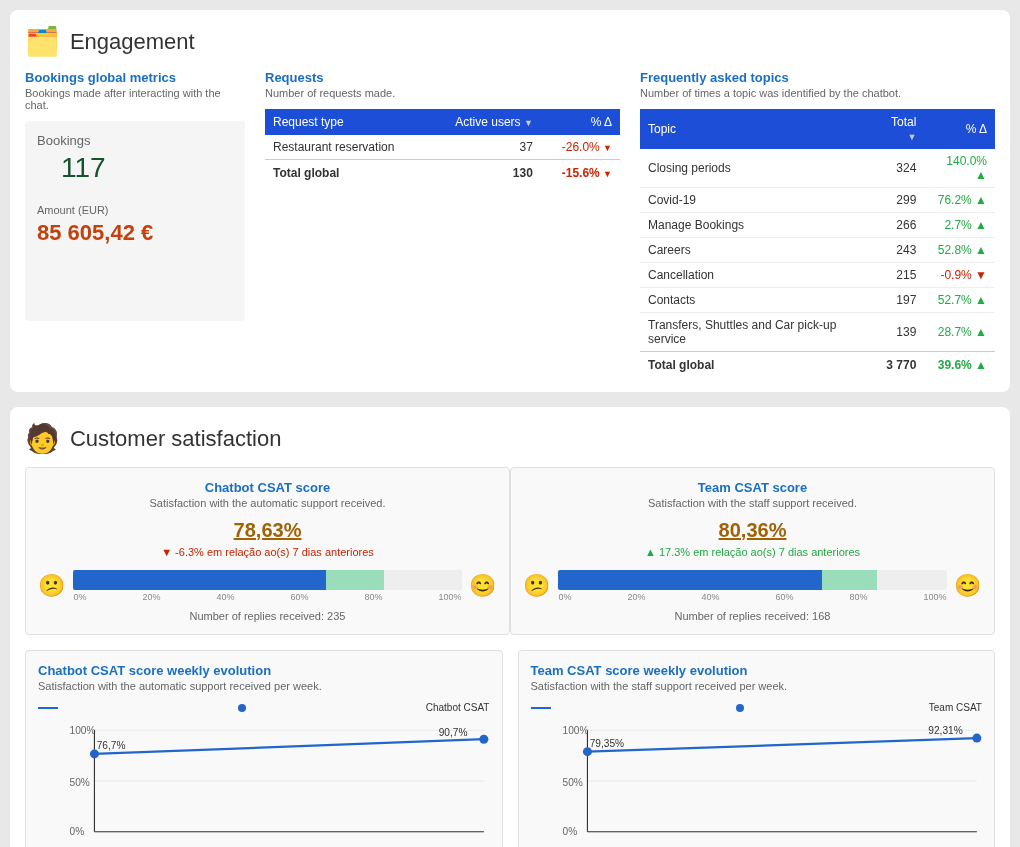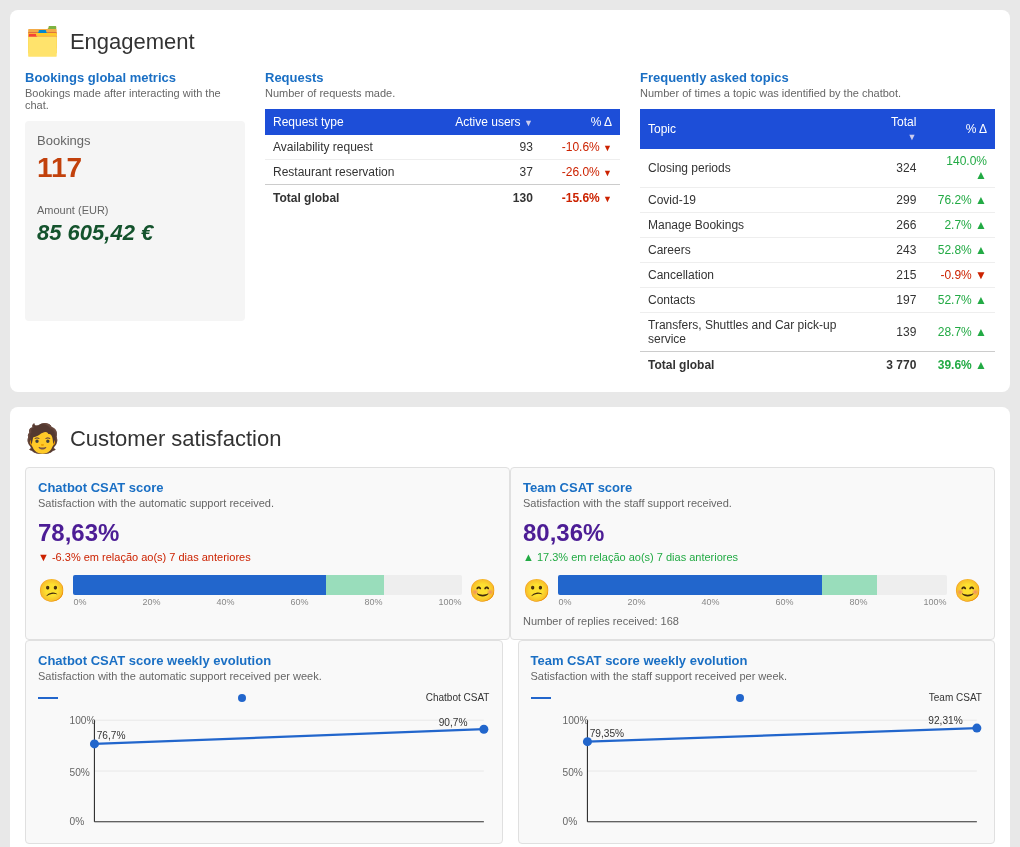--- a/index.html
+++ b/index.html
@@ -53,34 +53,34 @@
       padding: 12px;
       min-height: 200px;
     }
     .bookings-label {
       font-size: 13px;
       color: #666;
       margin-bottom: 4px;
     }
     .bookings-value {
       font-size: 28px;
-      font-weight: bold;
-      color: #c2410c;
+      font-weight: normal;
+      color: #14532d;
       margin-bottom: 20px;
+      margin-left: 24px;
     }
     .amount-label {
       font-size: 11px;
       color: #666;
       margin-bottom: 4px;
     }
     .amount-value {
       font-size: 22px;
       font-weight: bold;
-      color: #14532d;
-      font-style: italic;
+      color: #c2410c;
     }
     table {
       width: 100%;
       border-collapse: collapse;
       font-size: 12px;
     }
     table thead tr {
       background: #1d4ed8;
       color: #fff;
     }
@@ -111,32 +111,35 @@
     }
     .red { color: #cc2200; }
     .green { color: #22aa44; }
     .arrow-down::after { content: ' ▼'; font-size: 9px; }
     .sort-icon::after { content: ' ▼'; font-size: 9px; color: #cce; }
 
     
     .csat-grid {
       display: grid;
       grid-template-columns: 1fr 1fr;
+      margin-bottom: 15px;
+      text-align: center;
     }
     .csat-box {
       background: #f9f9f9;
       border: 1px solid #e0e0e0;
       border-radius: 4px;
       padding: 12px;
     }
     .csat-score {
-      font-size: 24px;
+      font-size: 20px;
       font-weight: bold;
-      color: #4c1d95;
+      color: #a16207;
       margin-bottom: 4px;
+      text-decoration: underline;
     }
     .csat-delta {
       font-size: 11px;
       margin-bottom: 12px;
     }
     .bar-chart-row {
       display: flex;
       align-items: center;
       gap: 8px;
       margin-bottom: 6px;
@@ -247,25 +250,20 @@
       <div class="metric-section-desc">Number of requests made.</div>
       <table>
         <thead>
           <tr>
             <th>Request type</th>
             <th class="right">Active users <span class="sort-icon"></span></th>
             <th class="right">% Δ</th>
           </tr>
         </thead>
         <tbody>
-          <tr>
-            <td>Availability request</td>
-            <td class="right">93</td>
-            <td class="right red">-10.6% <span class="arrow-down"></span></td>
-          </tr>
           <tr>
             <td>Restaurant reservation</td>
             <td class="right">37</td>
             <td class="right red">-26.0% <span class="arrow-down"></span></td>
           </tr>
           <tr class="total-row">
             <td>Total global</td>
             <td class="right">130</td>
             <td class="right red">-15.6% <span class="arrow-down"></span></td>
           </tr>
@@ -359,20 +357,24 @@
             <span>0%</span>
             <span>20%</span>
             <span>40%</span>
             <span>60%</span>
             <span>80%</span>
             <span>100%</span>
           </div>
         </div>
         <span class="emoji">😊</span>
       </div>
+      <div class="replies-count">
+        <span>Number of replies received:</span>
+        <span>235</span>
+      </div>
     </div>
 
     <div class="csat-box">
       <div class="metric-section-title">Team CSAT score</div>
       <div class="metric-section-desc">Satisfaction with the staff support received.</div>
       <div class="csat-score">80,36%</div>
       <div class="csat-delta green">
         <span>▲ </span>
         <span>17.3% em relação ao(s) 7 dias anteriores</span>
       </div>

